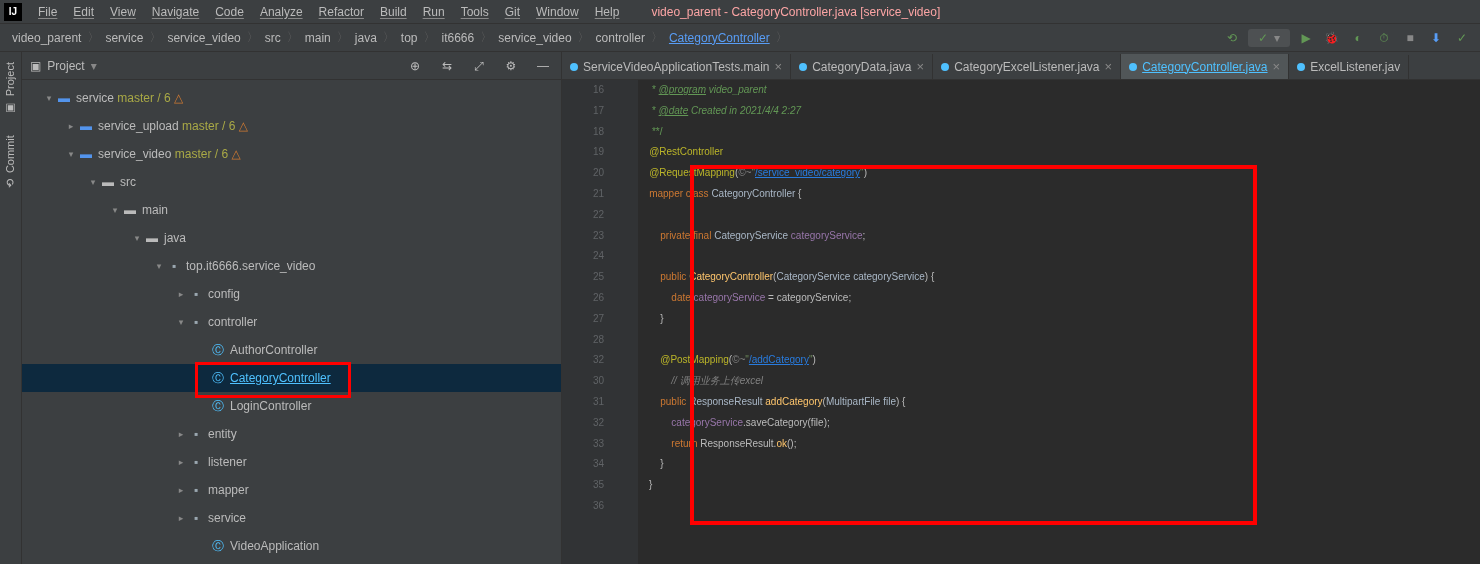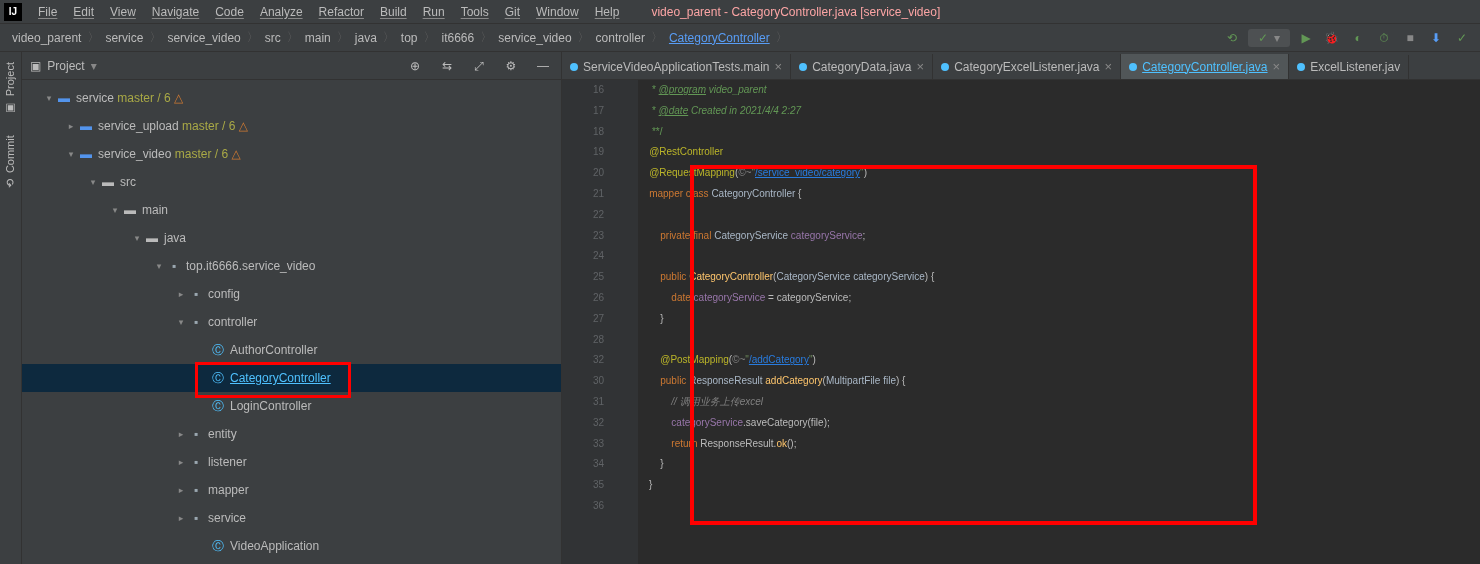--- a/index.html
+++ b/index.html
@@ -305,22 +305,22 @@
           <div class="code-line">    <span class="anno">@RequestMapping</span>(<span class="cmnt">©~</span><span class="str">"</span><span class="link">/service_video/category</span><span class="str">"</span>)</div>
           <div class="code-line">    <span class="kw">mapper class</span> <span class="type">CategoryController</span> {</div>
           <div class="code-line"></div>
           <div class="code-line">        <span class="kw">private final</span> <span class="type">CategoryService</span> <span class="field">categoryService</span>;</div>
           <div class="code-line"></div>
           <div class="code-line">        <span class="kw">public</span> <span class="method">CategoryController</span>(<span class="type">CategoryService</span> <span class="param">categoryService</span>) {</div>
           <div class="code-line">            <span class="kw">date</span>.<span class="field">categoryService</span> = categoryService;</div>
           <div class="code-line">        }</div>
           <div class="code-line"></div>
           <div class="code-line">        <span class="anno">@PostMapping</span>(<span class="cmnt">©~</span><span class="str">"</span><span class="link">/addCategory</span><span class="str">"</span>)</div>
+          <div class="code-line">            <span class="cmnt">// 调用业务上传excel</span></div>
           <div class="code-line">        <span class="kw">public</span> <span class="type">ResponseResult</span> <span class="method">addCategory</span>(<span class="type">MultipartFile</span> <span class="param">file</span>) {</div>
-          <div class="code-line">            <span class="cmnt">// 调用业务上传excel</span></div>
           <div class="code-line">            <span class="field">categoryService</span>.saveCategory(file);</div>
           <div class="code-line">            <span class="kw">return</span> ResponseResult.<span class="method">ok</span>();</div>
           <div class="code-line">        }</div>
           <div class="code-line">    }</div>
         </div>
     </div>
   </div>
 </div>
 
 </body></html>

